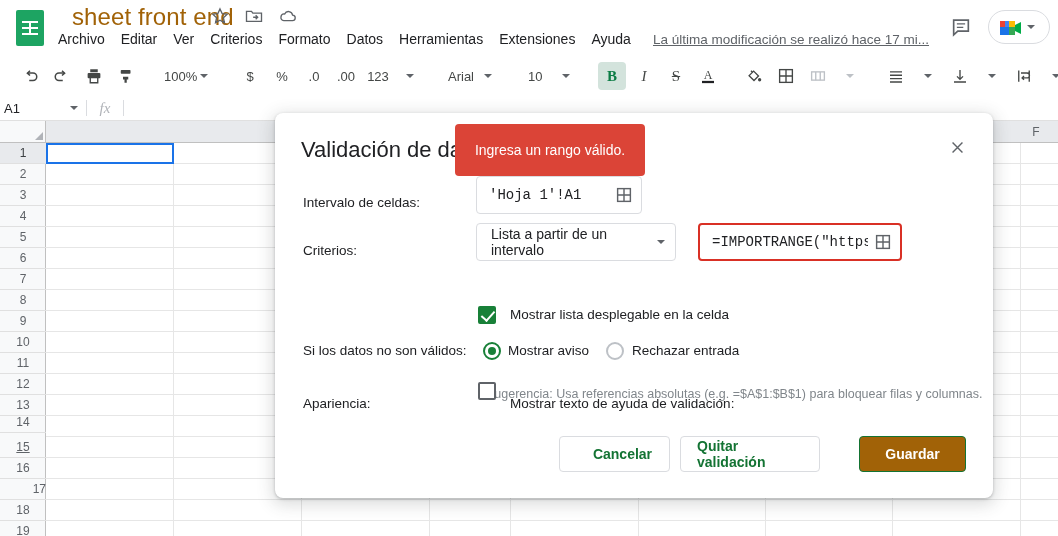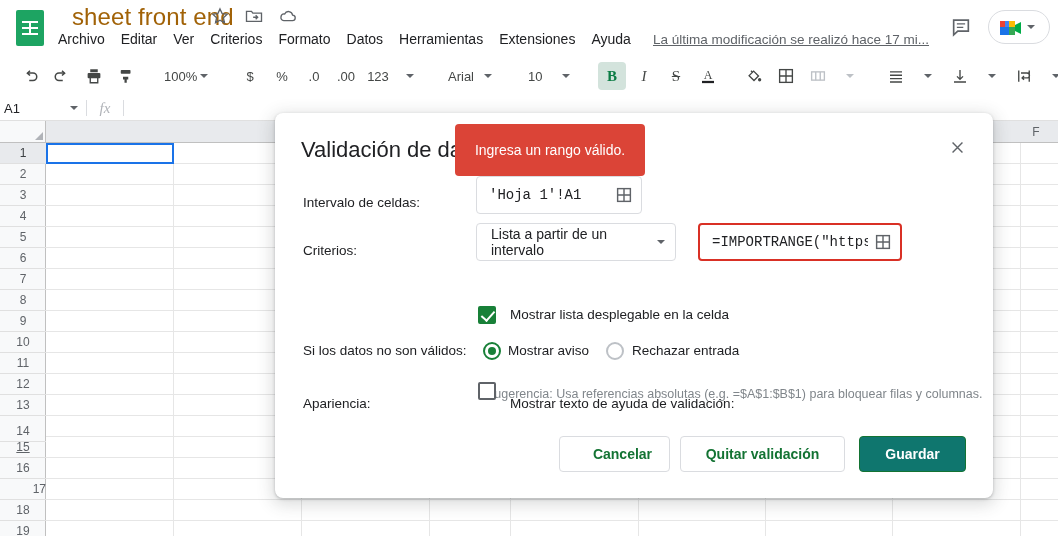--- a/index.html
+++ b/index.html
@@ -170,21 +170,21 @@
   .radio { position: absolute; width: 18px; height: 18px; border-radius: 50%; border: 2px solid #bdc1c6; }
   .radio.on { border-color: #188038; }
   .radio.on::after { content:""; position:absolute; left:3px; top:3px; width:8px; height:8px; border-radius:50%; background:#188038; }
   .opt-label { position: absolute; font-size: 13.5px; color: #202124; }
 
   .btn {
     position: absolute; height: 36px; border-radius: 4px; display: flex;
     align-items: center; justify-content: center; font-size: 14px; font-weight: bold;
     border: 1px solid #dadce0; color: #137333; background: #fff; padding: 0 16px;
   }
-  .btn.primary { background: #0f766e; color: #fff; border-color: #137333; }
+  .btn.primary { background: #a16207; color: #fff; border-color: #137333; }
 </style>
 </head>
 <body>
 
 <div class="topbar">
   <div class="doc-logo">
       <div class="sheet-ico"></div>
     </div>
   <div class="doc-title">sheet front end</div>
 
@@ -379,21 +379,21 @@
     <div class="rowhead" style="top:63px;">4</div>
     <div class="rowhead" style="top:84px;">5</div>
     <div class="rowhead" style="top:105px;">6</div>
     <div class="rowhead" style="top:126px;">7</div>
     <div class="rowhead" style="top:147px;">8</div>
     <div class="rowhead" style="top:168px;">9</div>
     <div class="rowhead" style="top:189px;">10</div>
     <div class="rowhead" style="top:210px;">11</div>
     <div class="rowhead" style="top:231px;">12</div>
     <div class="rowhead" style="top:252px;">13</div>
-    <div class="rowhead" style="top:278px;">14</div>
+    <div class="rowhead" style="top:269px;">14</div>
     <div class="rowhead" style="top:294px;text-decoration:underline;">15</div>
     <div class="rowhead" style="top:315px;">16</div>
     <div class="rowhead" style="top:336px;text-align:right;">17</div>
     <div class="rowhead" style="top:357px;">18</div>
     <div class="rowhead" style="top:378px;">19</div>
   </div>
   <div class="cells">
     <div class="hline" style="top:20px;"></div>
     <div class="hline" style="top:41px;"></div>
     <div class="hline" style="top:62px;"></div>
@@ -471,15 +471,15 @@
   <div class="radio on" style="left:208px; top:229px;"></div>
   <div class="opt-label" style="left:233px; top:230px;">Mostrar aviso</div>
   <div class="radio" style="left:331px; top:229px;"></div>
   <div class="opt-label" style="left:357px; top:230px;">Rechazar entrada</div>
 
   <div class="lbl" style="left:28px; top:283px;">Apariencia:</div>
   <div class="cbox" style="left:203px; top:269px;"></div>
   <div class="opt-label" style="left:235px; top:283px;">Mostrar texto de ayuda de validación:</div>
 
   <div class="btn" style="left:284px; top:323px; width:111px;padding-left:32px;">Cancelar</div>
-  <div class="btn" style="left:405px; top:323px; width:165px;">Quitar validación</div>
+  <div class="btn" style="left:405px; top:323px; width:140px;">Quitar validación</div>
   <div class="btn primary" style="left:584px; top:323px; width:107px;">Guardar</div>
 </div>
 
 </body></html>

